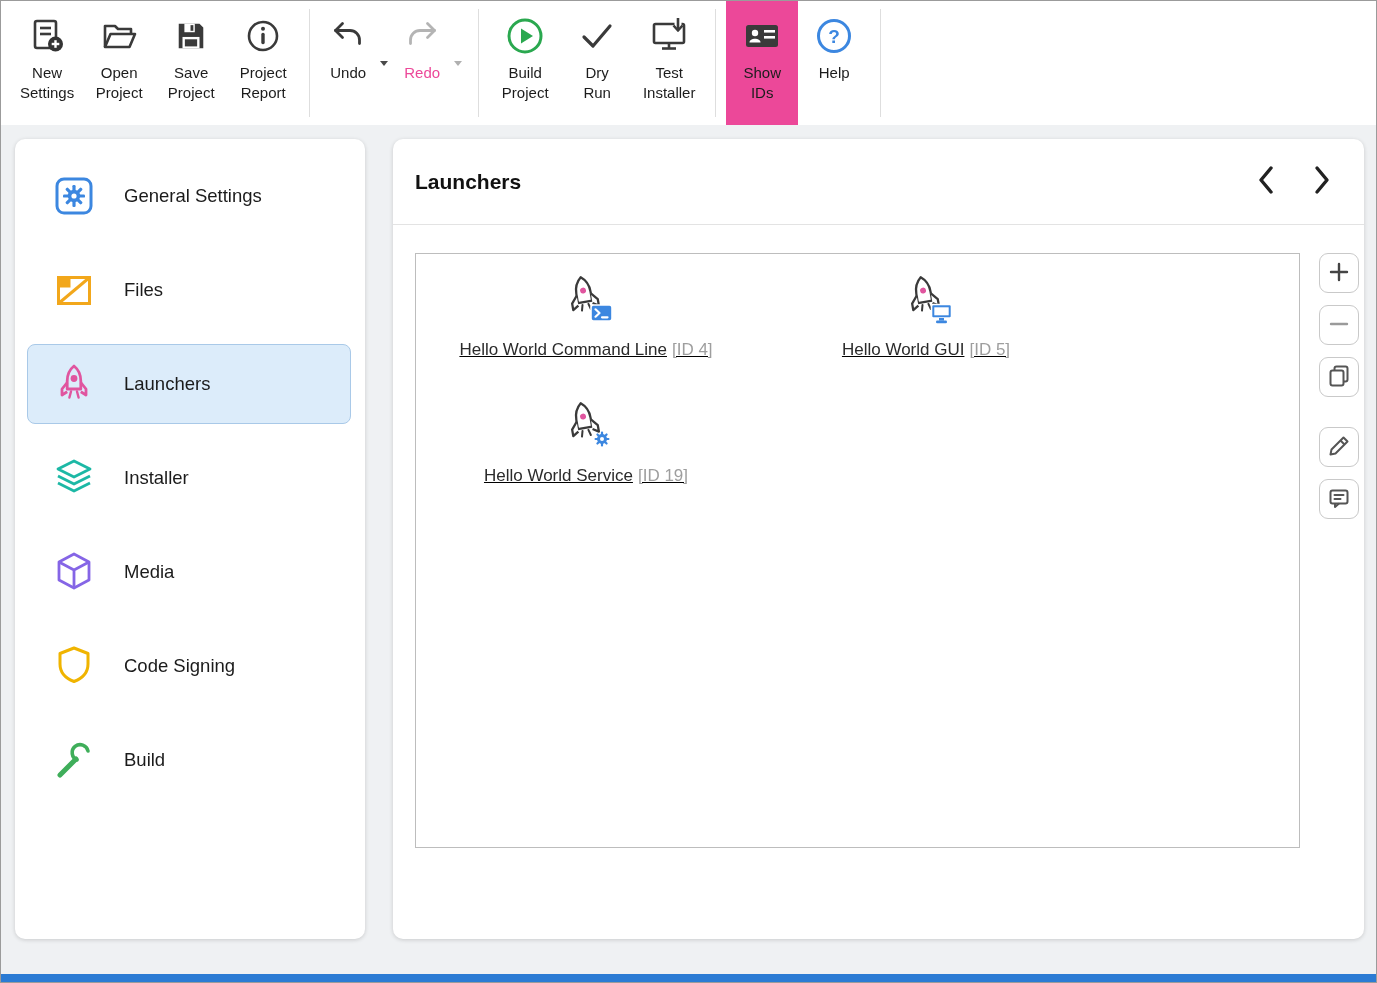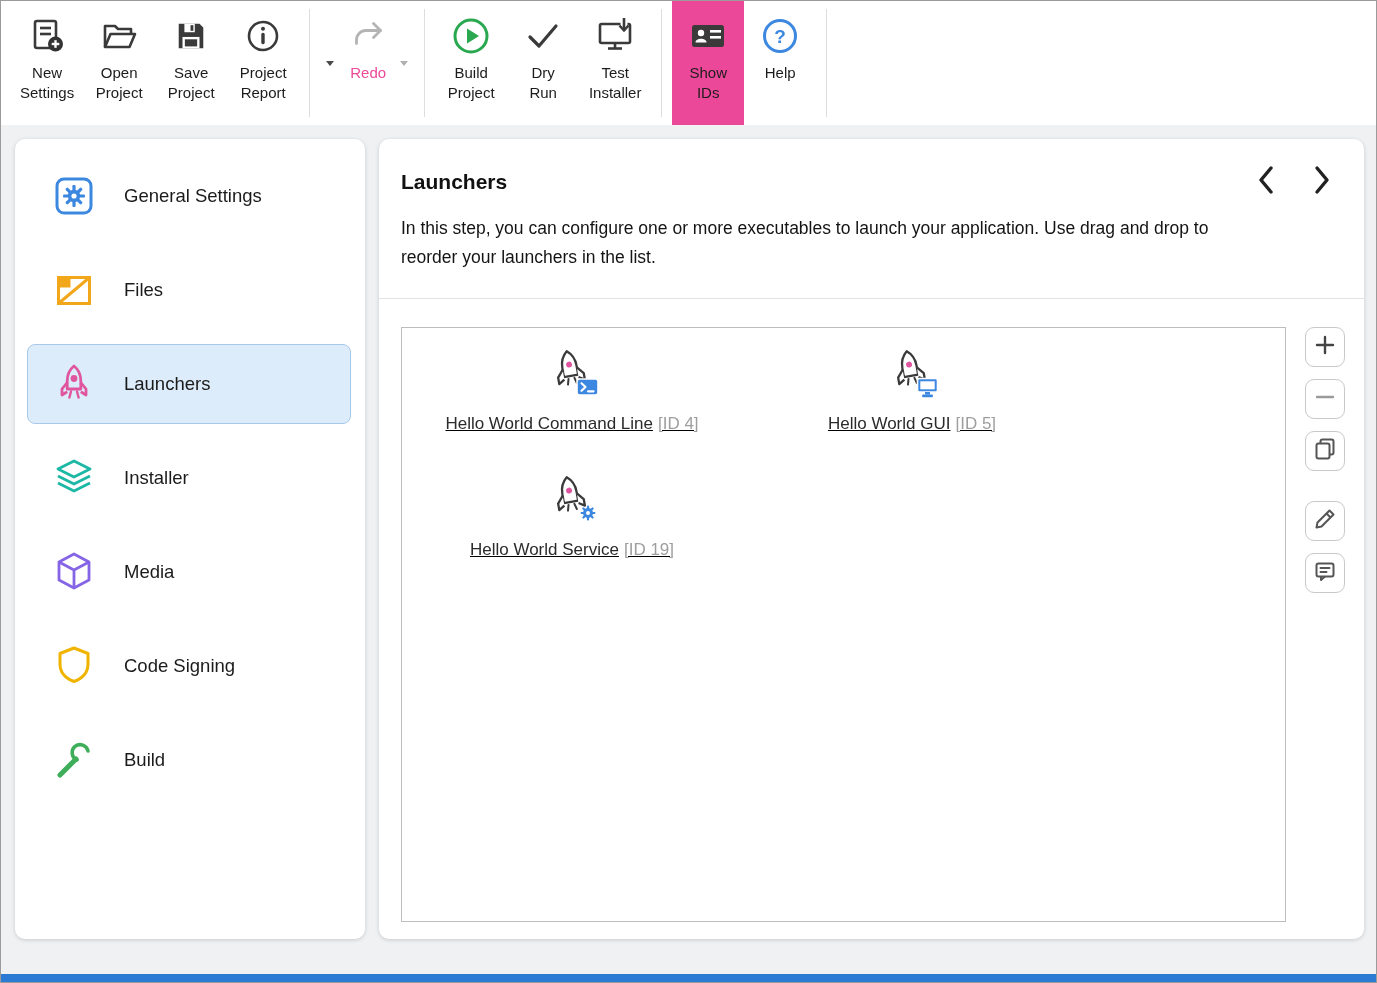--- a/index.html
+++ b/index.html
@@ -37,21 +37,21 @@
   .tb-split { display:flex; align-items:stretch; }
   .tb-btn.narrow { min-width:54px; padding-left:4px; padding-right:2px; }
   .tb-caret {
     background:none; border:none; cursor:pointer; width:20px;
     display:flex; align-items:center; justify-content:center;
   }
   .caret-shape { width:0; height:0; border-left:4.5px solid transparent; border-right:4.5px solid transparent; border-top:5.5px solid #4a4a4a; }
   .caret-shape.disabled { border-top-color:#b0b0b0; }
 
   
-  .content { flex:1; display:flex; gap:14px; padding:14px 12px 35px 14px; overflow:hidden; }
+  .content { flex:1; display:flex; gap:28px; padding:14px 12px 35px 14px; overflow:hidden; }
 
   .sidebar {
     width:350px; flex:none; background:#fff; border-radius:10px;
     box-shadow:0 1px 4px rgba(0,0,0,.16);
     padding:17px 14px 0 12px;
   }
   .side-item {
     height:80px; display:flex; align-items:center; gap:28px;
     padding-left:24px; border-radius:8px; margin-bottom:14px;
     border:1px solid transparent; cursor:pointer;
@@ -150,20 +150,29 @@
         </span>
         <span class="tb-label">Project
 Report</span>
       </button>
     </div>
 
     <div class="tb-sep"></div>
 
     <div class="tb-group">
       <div class="tb-split">
+        <button class="tb-btn narrow">
+          <span class="tb-iconbox">
+            <svg width="34" height="34" viewBox="0 0 34 34">
+              <path d="M11.5 4.5 L4.5 11.5 L11.5 18.5" fill="none" stroke="#3a3a3a" stroke-width="2.8" stroke-linecap="round" stroke-linejoin="round"></path>
+              <path d="M4.5 11.5 H19 a9.5 9.5 0 0 1 9.5 9.5 V24.5" fill="none" stroke="#3a3a3a" stroke-width="2.8" stroke-linecap="round"></path>
+            </svg>
+          </span>
+          <span class="tb-label">Undo</span>
+        </button>
         <button class="tb-caret">
           <span class="caret-shape"></span>
         </button>
       </div>
 
       <div class="tb-split">
         <button class="tb-btn narrow">
           <span class="tb-iconbox">
             <svg width="34" height="34" viewBox="0 0 34 34">
               <path d="M22.5 4.5 L29.5 11.5 L22.5 18.5" fill="none" stroke="#b4b4b4" stroke-width="2.8" stroke-linecap="round" stroke-linejoin="round"></path>
@@ -355,21 +364,20 @@
           <button class="nav-btn">
             <span>
               <svg width="20" height="30" viewBox="0 0 20 30">
                   <path d="M5 3 L15 15 L5 27" fill="none" stroke="#222" stroke-width="3.4" stroke-linecap="round" stroke-linejoin="round"></path>
                 </svg>
             </span>
           </button>
         </div>
       </div>
 
-      <p class="desc">In this step, you can configure one or more executables to launch your application. Use drag and drop to reorder your launchers in the list.</p>
       <div class="divider"></div>
 
       <div class="panel-area">
         <div class="launcher-list">
 
           <div class="launcher-item">
             <span>
               <svg width="56" height="56" viewBox="0 0 56 56">
                 <g transform="rotate(-10 26 22)">
                   <g fill="#fff" stroke="#3a3a3a" stroke-width="2.3" stroke-linejoin="round">

